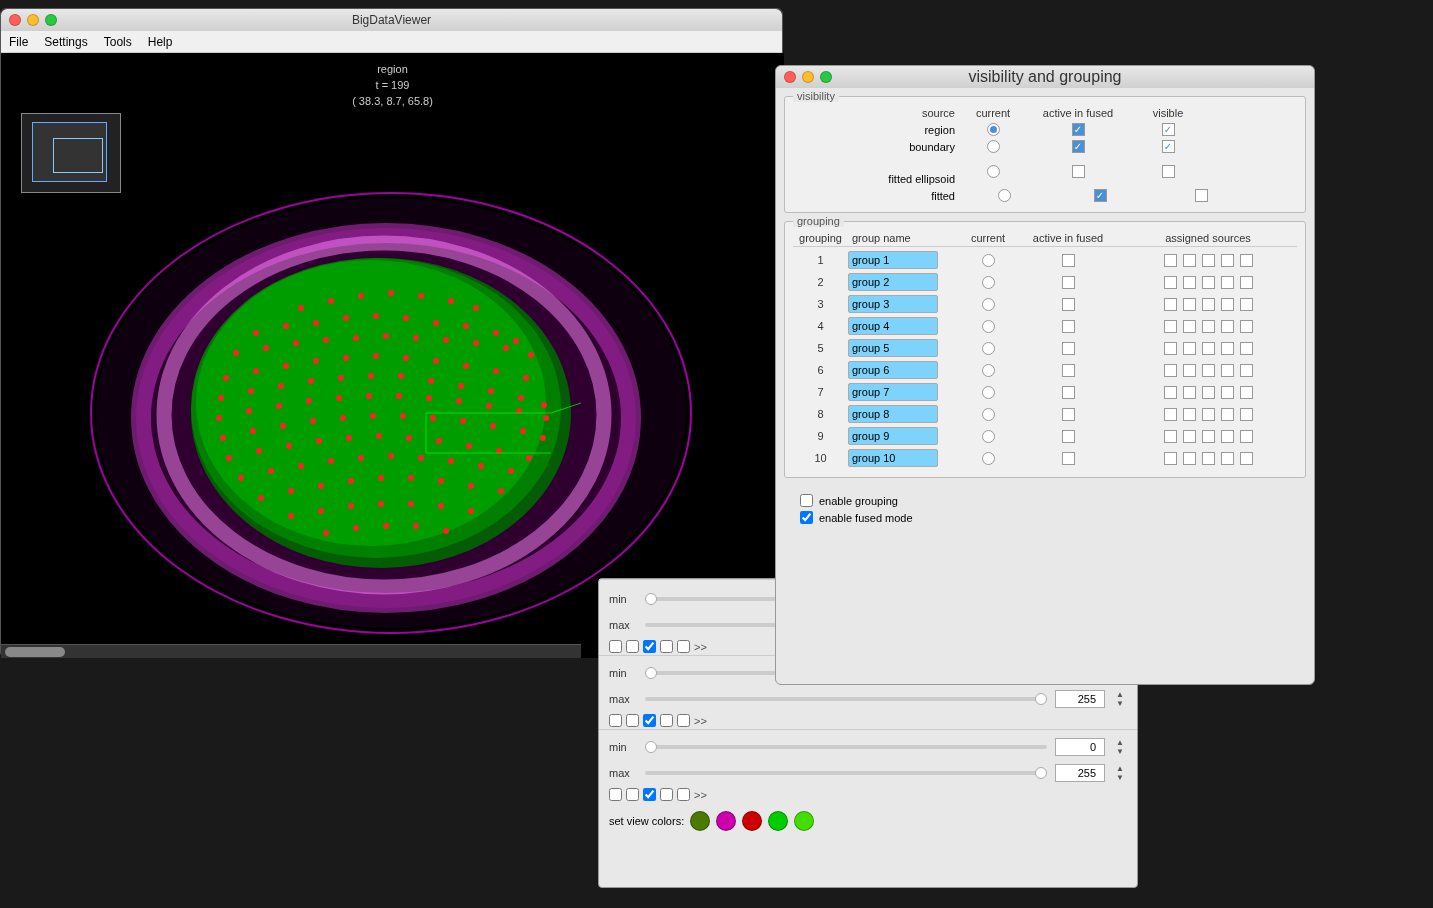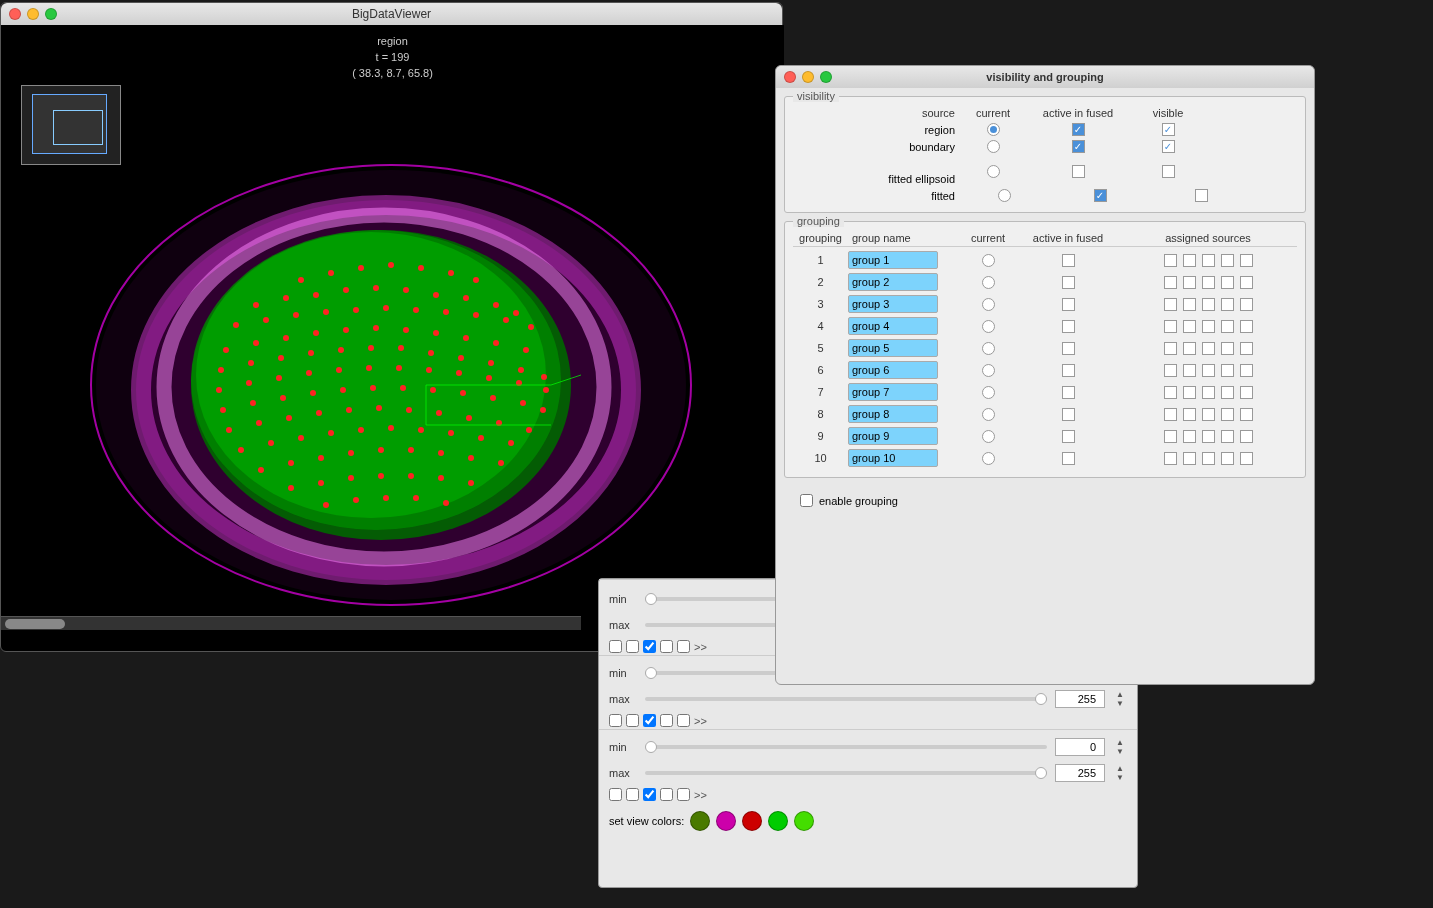--- a/index.html
+++ b/index.html
@@ -9,21 +9,21 @@
       font-size: 12px;
       width: 1433px;
       height: 908px;
       overflow: hidden;
       position: relative;
     }
 
     
     .bdv-window {
       position: absolute;
-      top: 2px; left: 0;
+      top: 8px; left: 0;
       width: 783px;
       height: 650px;
       background: #000;
       border: 1px solid #555;
       border-radius: 6px;
     }
     .window-titlebar {
       background: linear-gradient(to bottom, #e8e8e8, #d0d0d0);
       height: 22px;
       border-radius: 6px 6px 0 0;
@@ -207,22 +207,22 @@
       display: flex;
       align-items: center;
       padding: 0 8px;
       gap: 6px;
       position: relative;
     }
     .vg-titlebar .title {
       position: absolute;
       left: 50%;
       transform: translateX(-50%);
-      font-size: 11px;
-      font-weight: 700;
+      font-size: 16px;
+      font-weight: 400;
       color: #333;
     }
 
     .vg-content {
       padding: 8px;
     }
 
     .section-box {
       border: 1px solid #bbb;
       border-radius: 3px;
@@ -334,20 +334,26 @@
   </style>
 </head>
 <body>
 
 <div class="bdv-window">
   <div class="window-titlebar">
     <div class="traffic-light tl-close"></div>
     <div class="traffic-light tl-min"></div>
     <div class="traffic-light tl-max"></div>
     <span class="title">BigDataViewer</span>
+  </div>
+  <div class="bdv-menubar">
+    <span class="menu-item">File</span>
+    <span class="menu-item">Settings</span>
+    <span class="menu-item">Tools</span>
+    <span class="menu-item">Help</span>
   </div>
   <div class="bdv-canvas">
 
     <div class="viewer-info">
       <div>region</div>
       <div>t = 199</div>
       <div>( 38.3,  8.7, 65.8)</div>
     </div>
 
     <div class="minimap">
@@ -887,15 +893,19 @@
             </div>
           </div>
       </div>
     </div>
 
     <div class="bottom-checkboxes">
       <div class="bottom-check-row">
         <input type="checkbox" class="cb" style="">
         <span>enable grouping</span>
       </div>
+      <div class="bottom-check-row">
+        <input type="checkbox" class="cb" checked="" style="">
+        <span>enable fused mode</span>
+      </div>
     </div>
   </div>
 </div>
 
 </body></html>

